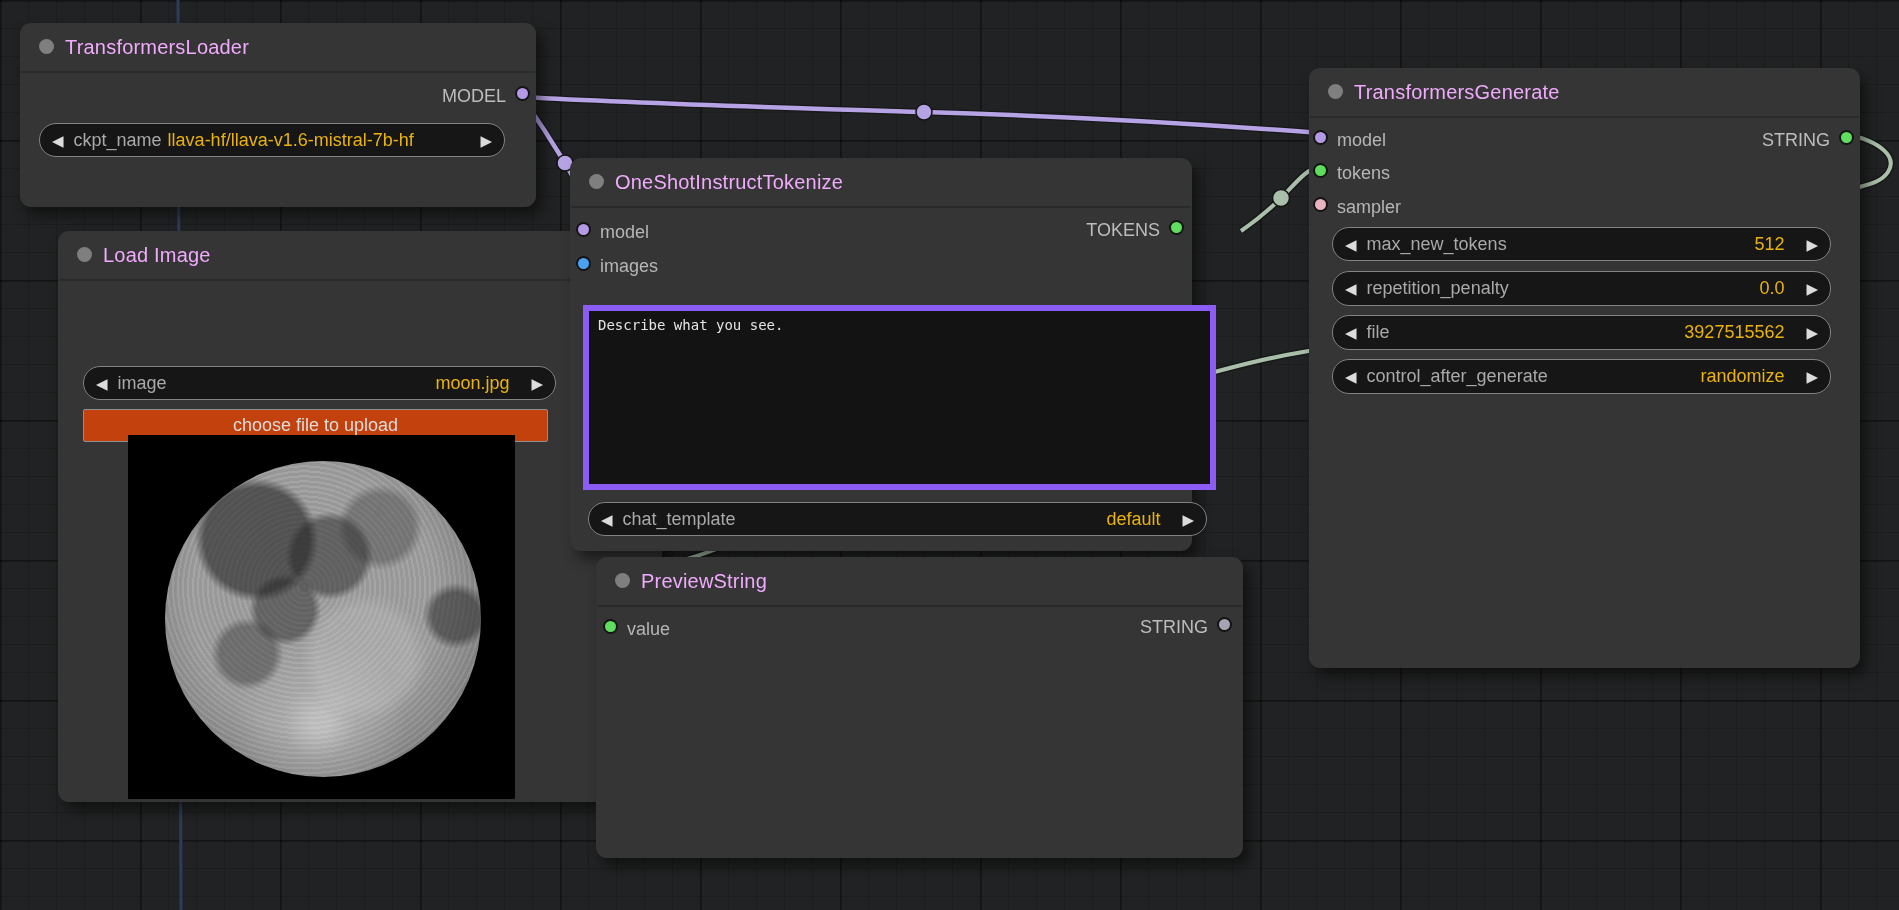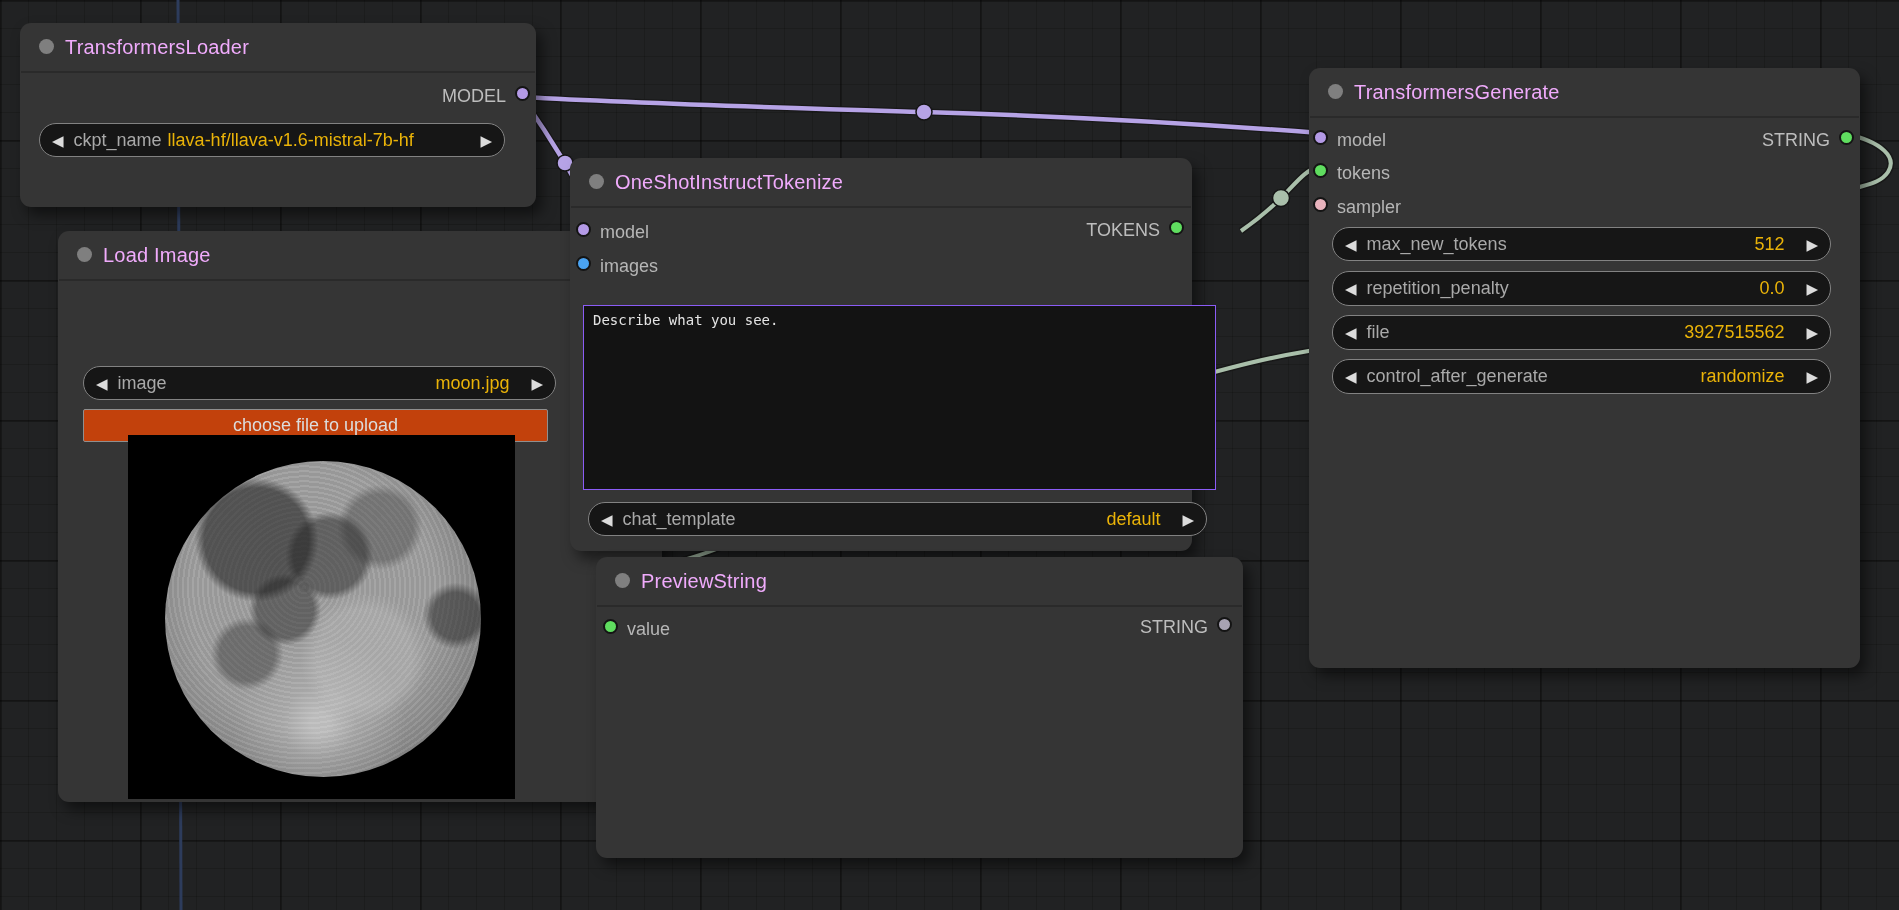--- a/index.html
+++ b/index.html
@@ -27,21 +27,21 @@
     box-sizing:border-box;overflow:hidden;white-space:nowrap;}
   .arrow{color:#dcdcdc;font-size:15px;line-height:1;flex:0 0 auto;}
   .wlabel{margin-left:10px;}
   .wval{color:#eab308;}
   .vleft{margin-left:6px;}
   .vright{margin-left:auto;margin-right:22px;}
   .grow{flex:1;}
   .toggle{width:22px;height:19px;border-radius:50%;margin-left:12px;flex:0 0 auto;}
   .btn{position:absolute;background:#c2410c;border:1px solid #8f8f8f;border-radius:2px;
     display:flex;align-items:center;justify-content:center;font-size:18px;color:#dcdcdc;box-sizing:border-box;}
-  .txtarea{position:absolute;background:#131313;border:1px solid #8b5cf6;
+  .txtarea{position:absolute;background:#131313;border:6px solid #8b5cf6;
     font-family:"DejaVu Sans Mono", monospace;font-size:14px;color:#e4e4e4;
     padding:6px 9px;box-sizing:border-box;white-space:pre-wrap;text-align:left;}
   .preview{position:absolute;background:#000;}
   .moon{position:absolute;left:37px;top:26px;width:316px;height:316px;border-radius:50%;
     background:
       radial-gradient(circle at 29% 25%, rgba(35,35,35,.60) 0 16%, rgba(0,0,0,0) 19%),
       radial-gradient(circle at 52% 30%, rgba(50,50,50,.55) 0 13%, rgba(0,0,0,0) 16%),
       radial-gradient(circle at 38% 47%, rgba(45,45,45,.5) 0 11%, rgba(0,0,0,0) 14%),
       radial-gradient(circle at 26% 61%, rgba(55,55,55,.45) 0 9%, rgba(0,0,0,0) 12%),
       radial-gradient(circle at 68% 21%, rgba(60,60,60,.4) 0 10%, rgba(0,0,0,0) 13%),

